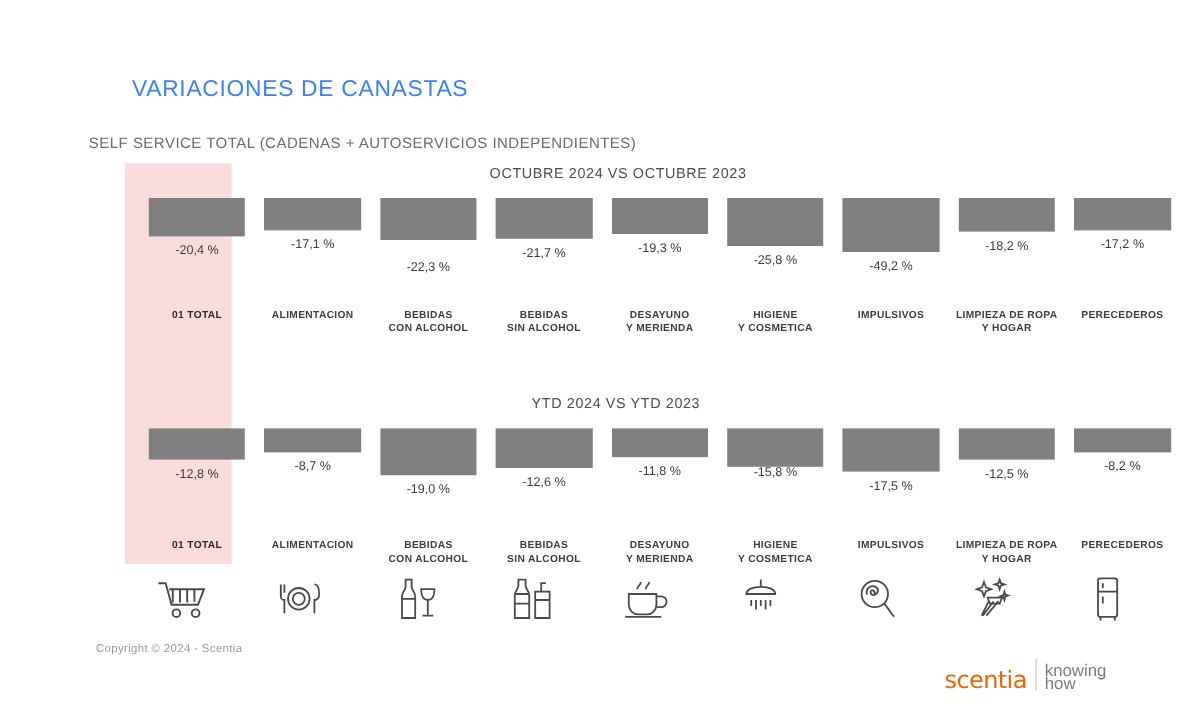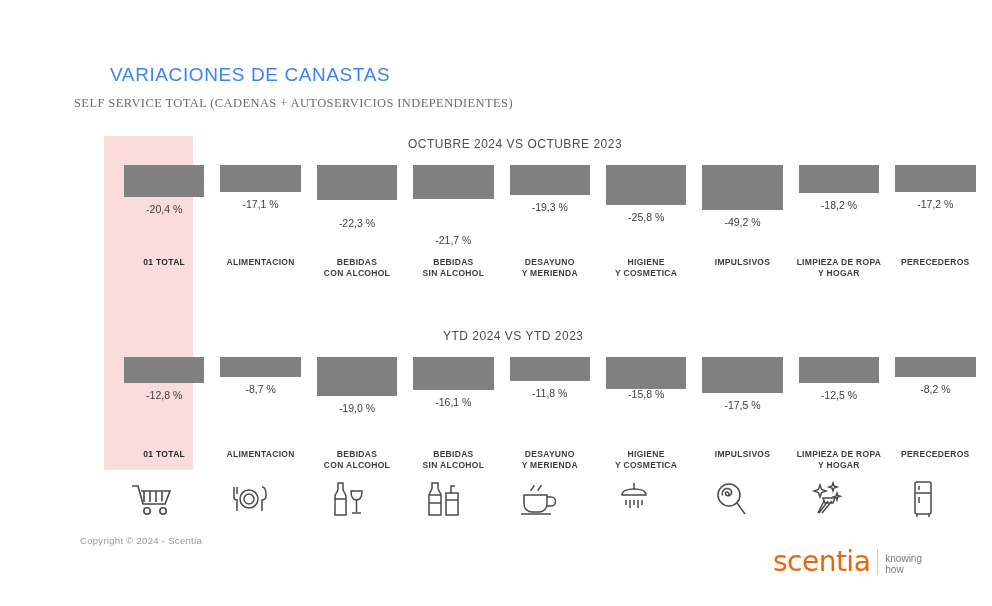--- a/index.html
+++ b/index.html
@@ -10,22 +10,22 @@
     overflow: hidden;
   }
   .page { position: relative; width: 992px; height: 606px; }
 
   
   .title {
     position: absolute; left: 74px; top: 64px;
     font-size: 19px; letter-spacing: 0.6px; color: #3b82f6; font-weight: 400; margin-left: 36px;
   }
   .subtitle {
-    position: absolute; left: 74px; top: 96px;
-    font-size: 12.5px; letter-spacing: 0.4px; color: #6b6b6b; font-weight: 400; font-family: Liberation Serif, serif;
+    position: absolute; left: 74px; top: 112px;
+    font-size: 12.5px; letter-spacing: 0.4px; color: #6b6b6b; font-weight: 400;
   }
 
   
   .highlight-band {
     position: absolute; left: 104px; top: 136px;
     width: 89px; height: 334px;
     background: #fadcdc;
   }
 
   
@@ -96,28 +96,28 @@
   
   .copyright {
     position: absolute; left: 80px; top: 535px;
     font-size: 9.5px; color: #9a9a9a; letter-spacing: 0.3px;
   }
   .logo {
     position: absolute; right: 70px; top: 521px;
     display: flex; align-items: flex-end; gap: 7px;
   }
   .logo-name {
-    font-size: 28px; color: #ec6608; letter-spacing: -0.5px;
+    font-size: 20px; color: #ec6608; letter-spacing: -0.5px;
     font-family: "DejaVu Sans", sans-serif; font-weight: 400; line-height: 1;
   }
   .logo-divider {
     width: 1px; height: 26px; background: #c9c9c9; margin-bottom: 1px;
   }
   .logo-tag {
-    font-size: 10px; color: #7a7a7a; line-height: 11px; margin-bottom: 1px; margin-top: 32px;
+    font-size: 14px; color: #7a7a7a; line-height: 11px; margin-bottom: 1px; margin-top: 32px;
   }
 </style>
 </head>
 <body>
 
 <div class="page">
 
   <div class="highlight-band"></div>
 
   <div class="title">VARIACIONES DE CANASTAS</div>
@@ -142,21 +142,21 @@
       <div class="col">
         <div class="bar-zone">
           <div class="bar" style="height: 34.565px; background: rgb(128, 128, 128);"></div>
           <div class="bar-value" style="top: 52px;">-22,3 %</div>
         </div>
         <div class="cat-label">BEBIDAS<br>CON ALCOHOL</div>
       </div>
       <div class="col">
         <div class="bar-zone">
           <div class="bar" style="height: 33.635px; background: rgb(128, 128, 128);"></div>
-          <div class="bar-value" style="top: 39.635px; margin-top: 29px;">-21,7 %</div>
+          <div class="bar-value" style="top: 39.635px;">-21,7 %</div>
         </div>
         <div class="cat-label">BEBIDAS<br>SIN ALCOHOL</div>
       </div>
       <div class="col">
         <div class="bar-zone">
           <div class="bar" style="height: 29.915px; background: rgb(128, 128, 128);"></div>
           <div class="bar-value" style="top: 35.915px;">-19,3 %</div>
         </div>
         <div class="cat-label">DESAYUNO<br>Y MERIENDA</div>
       </div>
@@ -209,21 +209,21 @@
       <div class="col">
         <div class="bar-zone">
           <div class="bar" style="height: 38.95px; background: rgb(128, 128, 128);"></div>
           <div class="bar-value" style="top: 44.95px;">-19,0 %</div>
         </div>
         <div class="cat-label">BEBIDAS<br>CON ALCOHOL</div>
       </div>
       <div class="col">
         <div class="bar-zone">
           <div class="bar" style="height: 33.005px; background: rgb(128, 128, 128);"></div>
-          <div class="bar-value" style="top: 39.005px;">-16,1 %</div>
+          <div class="bar-value" style="top: 39.005px;">-12,6 %</div>
         </div>
         <div class="cat-label">BEBIDAS<br>SIN ALCOHOL</div>
       </div>
       <div class="col">
         <div class="bar-zone">
           <div class="bar" style="height: 24.19px; background: rgb(128, 128, 128);"></div>
           <div class="bar-value" style="top: 30.19px;">-11,8 %</div>
         </div>
         <div class="cat-label">DESAYUNO<br>Y MERIENDA</div>
       </div>

